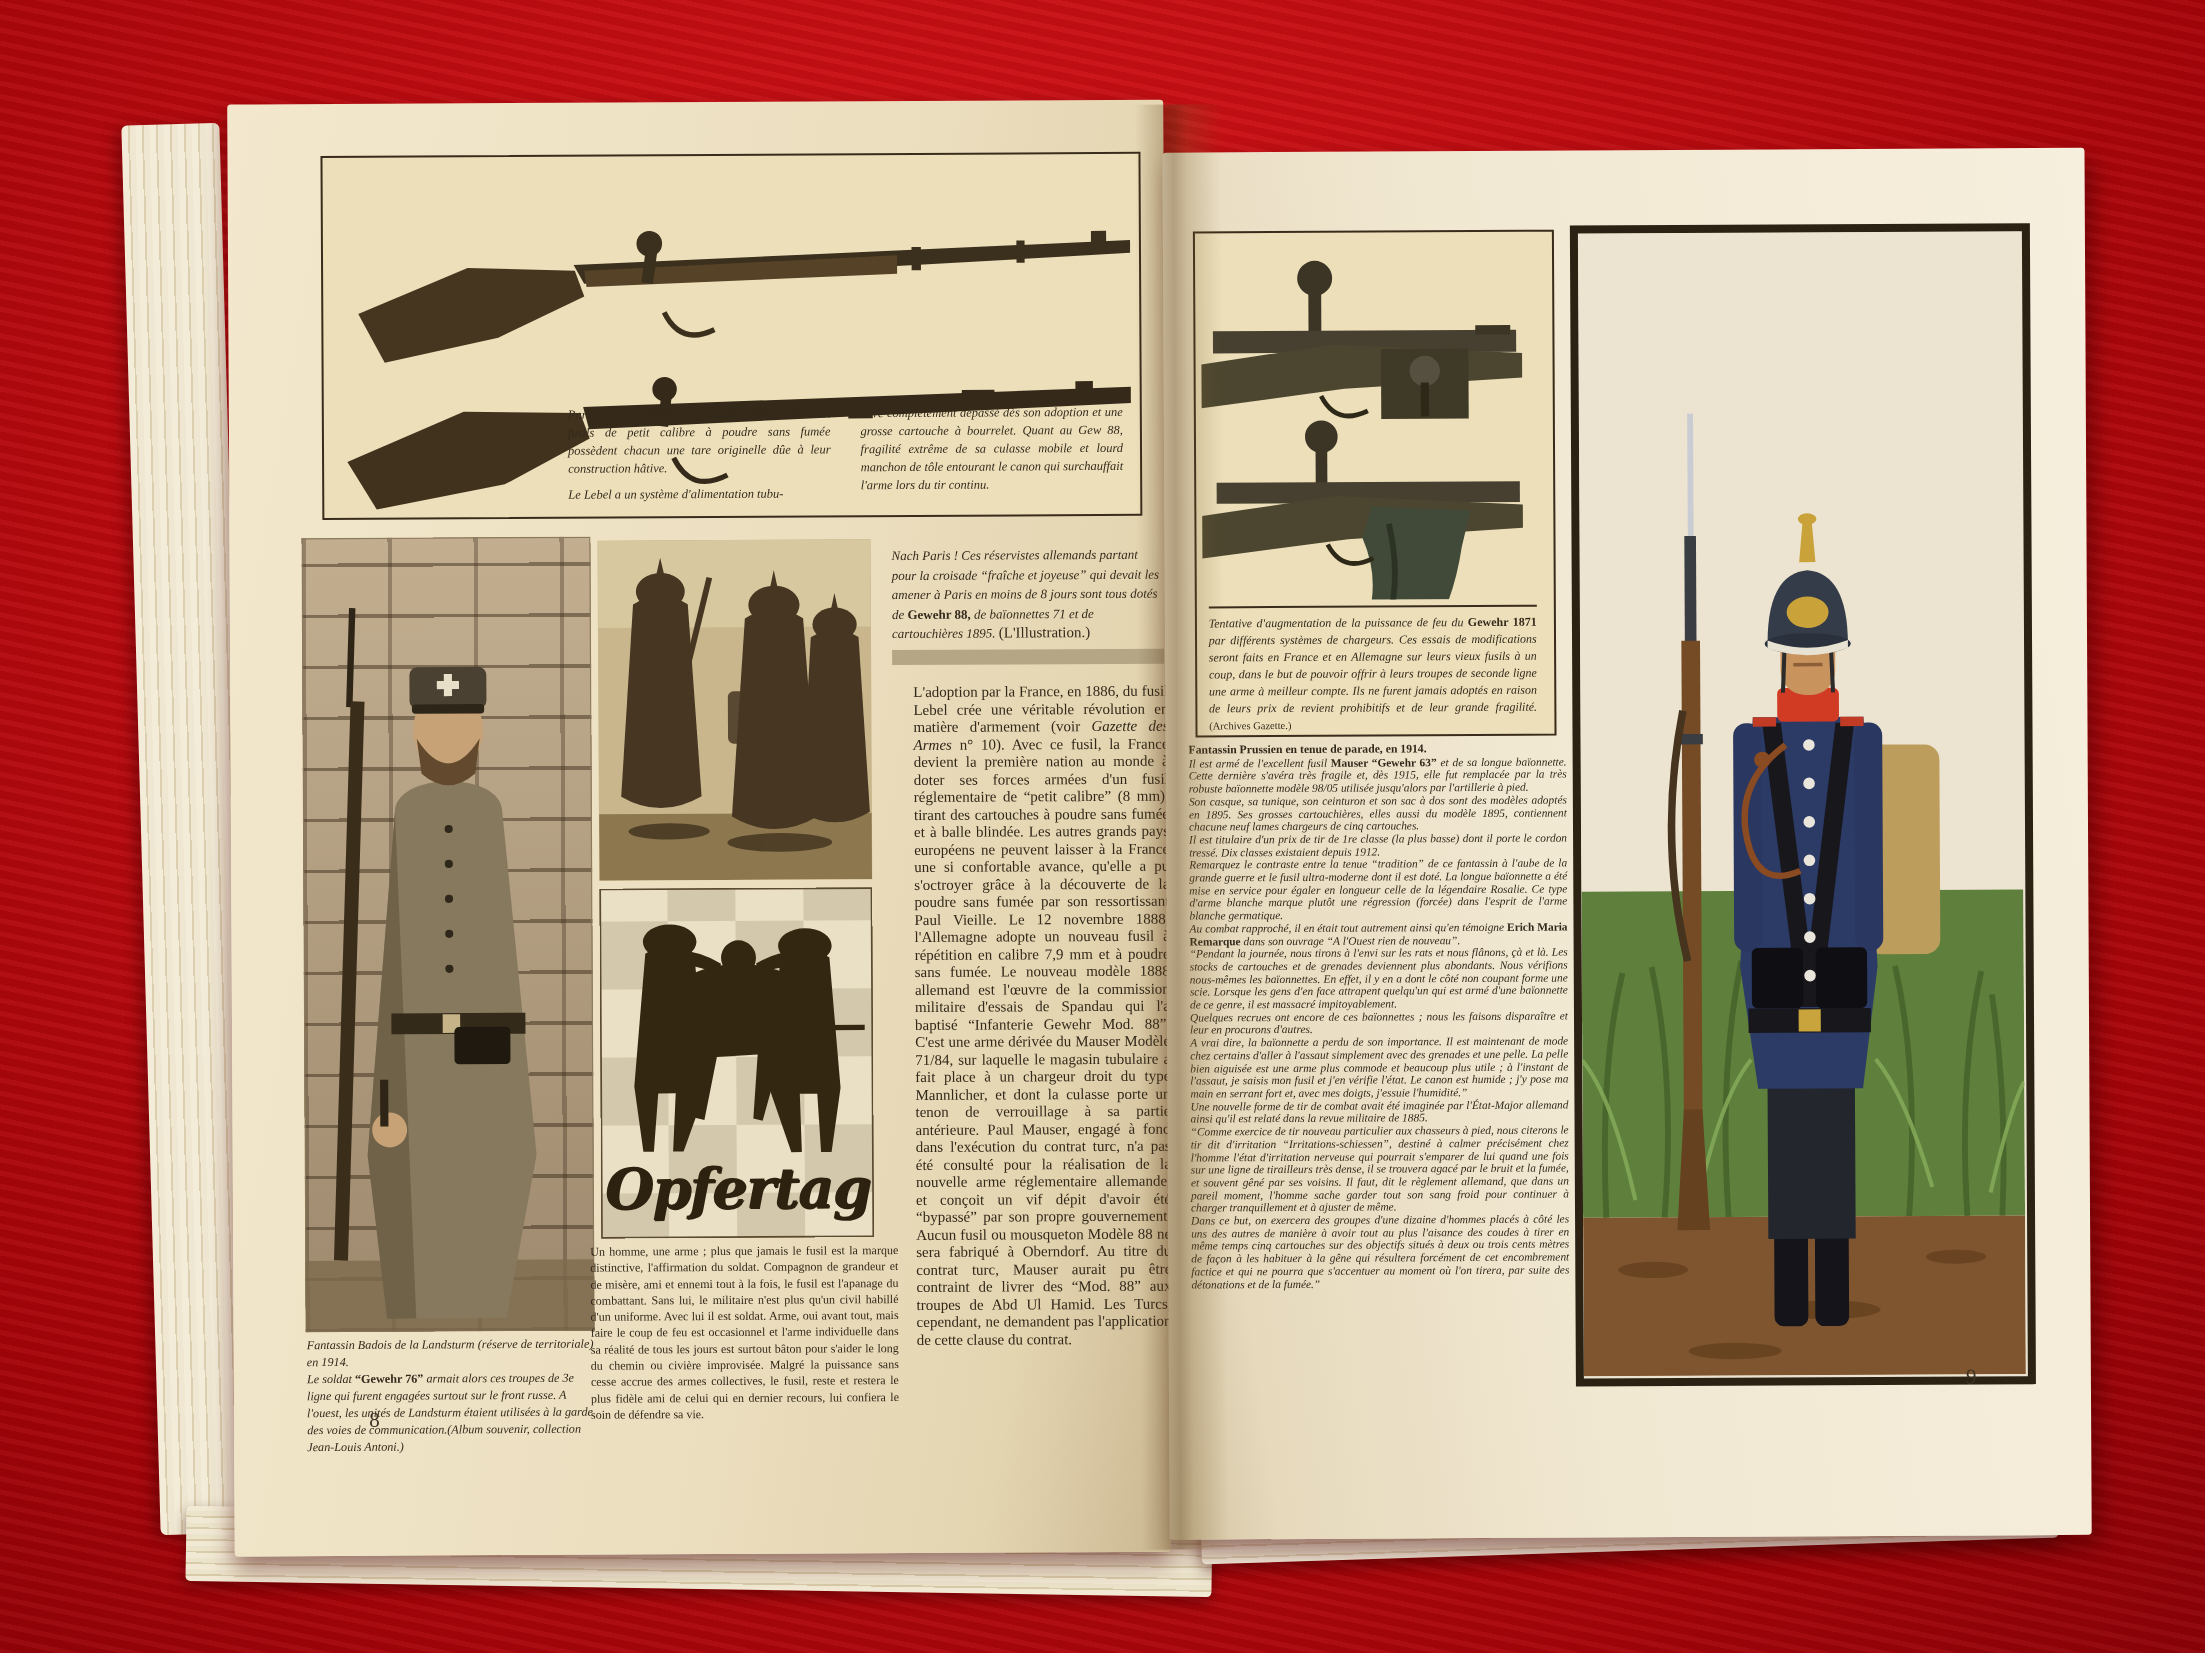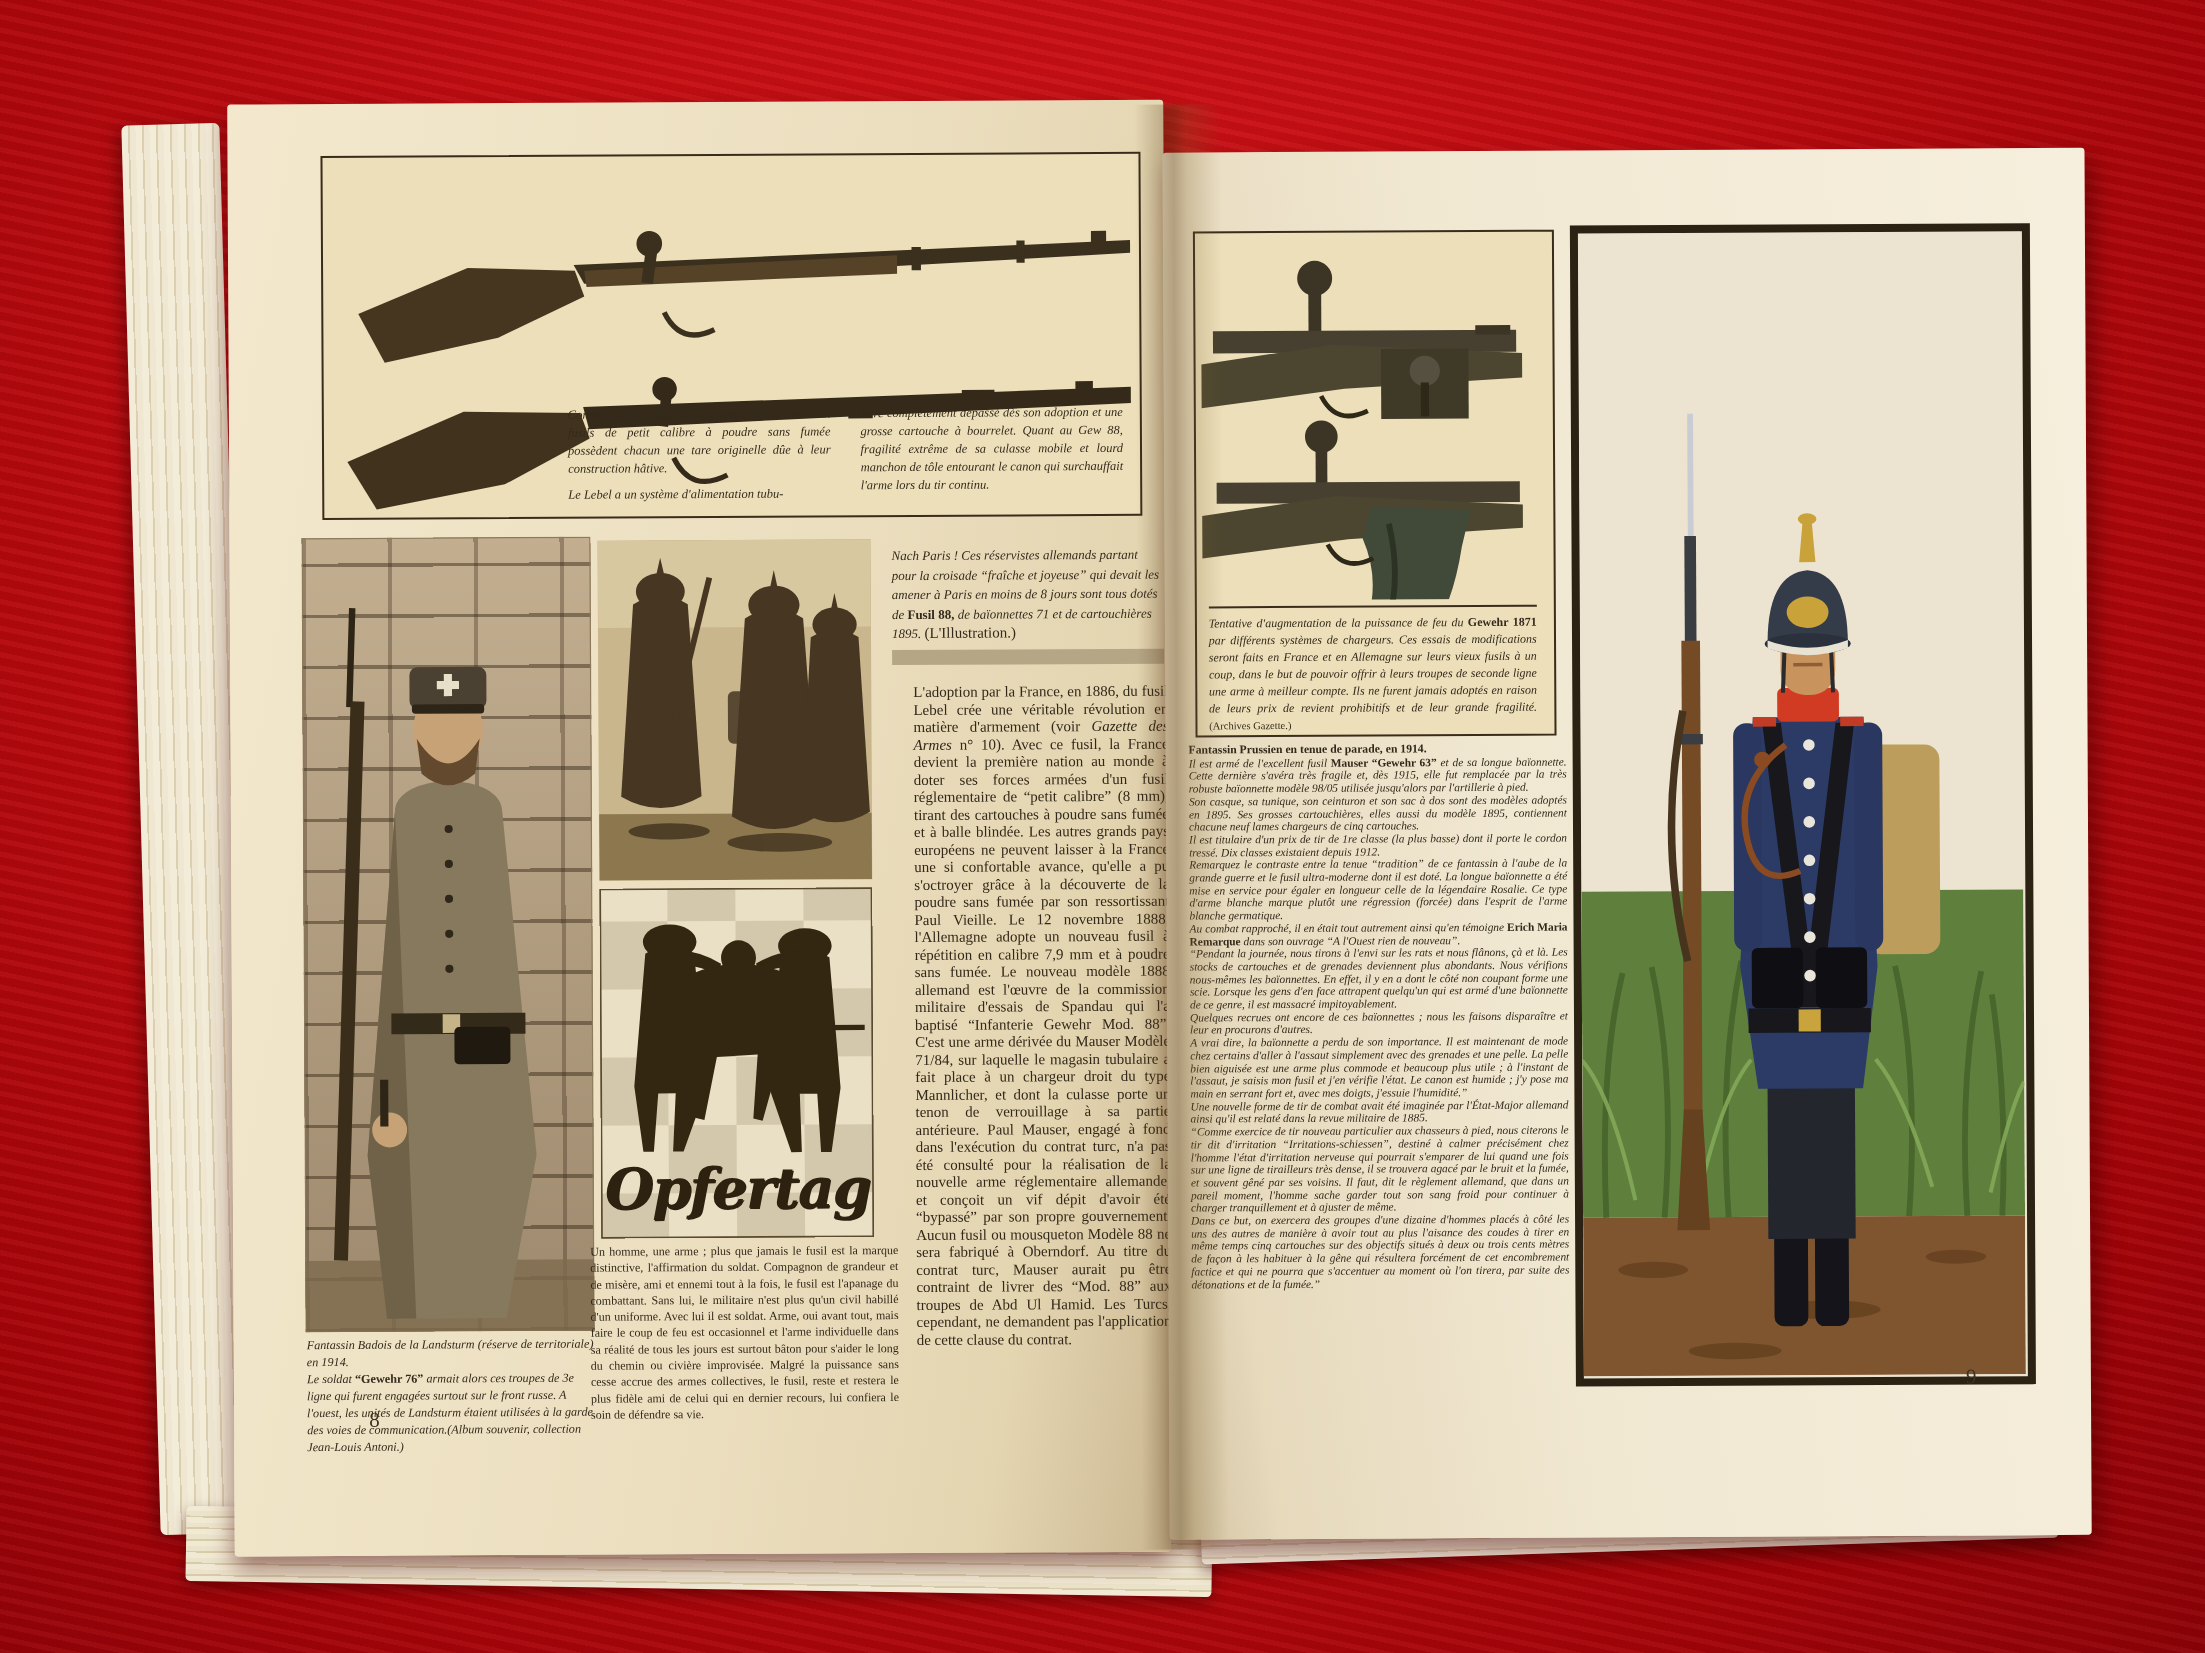--- a/index.html
+++ b/index.html
@@ -117,21 +117,21 @@
             <polygon points="445,198 1385,168 1385,196 455,236" fill="#352a19"></polygon>
             <circle cx="585" cy="168" r="21" fill="#352a19"></circle>
             <rect x="576" y="178" width="18" height="54" fill="#352a19" transform="rotate(7 585 205)"></rect>
             <path d="M600,286 q30,62 92,30" stroke="#352a19" stroke-width="9" fill="none"></path>
             <rect x="900" y="190" width="42" height="30" fill="#352a19"></rect>
             <rect x="1095" y="172" width="56" height="18" fill="#352a19"></rect>
             <rect x="1290" y="158" width="30" height="20" fill="#352a19"></rect>
           </g>
         </svg>
         <div class="abs caption body-text" id="rifles-caption">
-          <p><span>Comme </span><b style="font-style:normal">Lebel 1886/93 et Gewehr 1888.</b><span> Les deux fusils de petit calibre à poudre sans fumée possèdent chacun une tare originelle dûe à leur construction hâtive.</span></p>
+          <p><span>Paris </span><b style="font-style:normal">Lebel 1886/93 et Gewehr 1888.</b><span> Les deux fusils de petit calibre à poudre sans fumée possèdent chacun une tare originelle dûe à leur construction hâtive.</span></p>
           <p><span>Le Lebel a un système d'alimentation tubu-</span></p>
           <p><span>laire complètement dépassé dès son adoption et une grosse cartouche à bourrelet. Quant au Gew 88, fragilité extrême de sa culasse mobile et lourd manchon de tôle entourant le canon qui surchauffait l'arme lors du tir continu.</span></p>
         </div>
       </div>
 
       <div class="abs" id="landsturm-photo">
         <svg width="289" height="794" viewBox="0 0 496 1362">
           <rect x="0" y="1240" width="496" height="122" fill="#7e6c4e" opacity=".8"></rect>
 
           <rect x="78" y="120" width="11" height="170" fill="#2e2516" transform="rotate(2 84 205)"></rect>
@@ -204,21 +204,21 @@
             <path d="M208,130 q-50,-30 -94,-20 l6,26 q44,-10 82,14 Z"></path>
             <path d="M268,130 q50,-30 96,-16 l-6,26 q-46,-12 -84,10 Z"></path>
 
             <rect x="388" y="236" width="66" height="9"></rect>
           </g>
         </svg>
         <div class="abs" id="opfertag-word">Opfertag</div>
       </div>
 
       <div class="abs caption" id="nach-paris">
-        <span>Nach Paris ! Ces réservistes allemands partant pour la croisade “fraîche et joyeuse” qui devait les amener à Paris en moins de 8 jours sont tous dotés de </span><b style="font-style:normal">Fusil 88,</b><span> de baïonnettes 71 et de cartouchières 1895. </span><span class="credit" style="font-size:15px">(L'Illustration.)</span>
+        <span>Nach Paris ! Ces réservistes allemands partant pour la croisade “fraîche et joyeuse” qui devait les amener à Paris en moins de 8 jours sont tous dotés de </span><b style="font-style:normal">Gewehr 88,</b><span> de baïonnettes 71 et de cartouchières 1895. </span><span class="credit" style="font-size:15px">(L'Illustration.)</span>
       </div>
       <div class="abs" id="divider-bar"></div>
 
       <div class="abs body-text" id="main-column">
         <span>L'adoption par la France, en 1886, du fusil Lebel crée une véritable révolution en matière d'armement (voir </span><span class="it">Gazette des Armes</span><span> n° 10). Avec ce fusil, la France devient la première nation au monde à doter ses forces armées d'un fusil réglementaire de “petit calibre” (8 mm), tirant des cartouches à poudre sans fumée et à balle blindée. Les autres grands pays européens ne peuvent laisser à la France une si confortable avance, qu'elle a pu s'octroyer grâce à la découverte de la poudre sans fumée par son ressortissant Paul Vieille. Le 12 novembre 1888, l'Allemagne adopte un nouveau fusil à répétition en calibre 7,9 mm et à poudre sans fumée. Le nouveau modèle 1888 allemand est l'œuvre de la commission militaire d'essais de Spandau qui l'a baptisé “Infanterie Gewehr Mod. 88”. C'est une arme dérivée du Mauser Modèle 71/84, sur laquelle le magasin tubulaire a fait place à un chargeur droit du type Mannlicher, et dont la culasse porte un tenon de verrouillage à sa partie antérieure. Paul Mauser, engagé à fond dans l'exécution du contrat turc, n'a pas été consulté pour la réalisation de la nouvelle arme réglementaire allemande, et conçoit un vif dépit d'avoir été “bypassé” par son propre gouvernement. Aucun fusil ou mousqueton Modèle 88 ne sera fabriqué à Oberndorf. Au titre du contrat turc, Mauser aurait pu être contraint de livrer des “Mod. 88” aux troupes de Abd Ul Hamid. Les Turcs, cependant, ne demandent pas l'application de cette clause du contrat.</span>
       </div>
 
       <div class="abs body-text" id="un-homme">Un homme, une arme ; plus que jamais le fusil est la marque distinctive, l'affirmation du soldat. Compagnon de grandeur et de misère, ami et ennemi tout à la fois, le fusil est l'apanage du combattant. Sans lui, le militaire n'est plus qu'un civil habillé d'un uniforme. Avec lui il est soldat. Arme, oui avant tout, mais faire le coup de feu est occasionnel et l'arme individuelle dans sa réalité de tous les jours est surtout bâton pour s'aider le long du chemin ou civière improvisée. Malgré la puissance sans cesse accrue des armes collectives, le fusil, reste et restera le plus fidèle ami de celui qui en dernier recours, lui confiera le soin de défendre sa vie.</div>
 
       <div class="abs caption" id="landsturm-caption">

